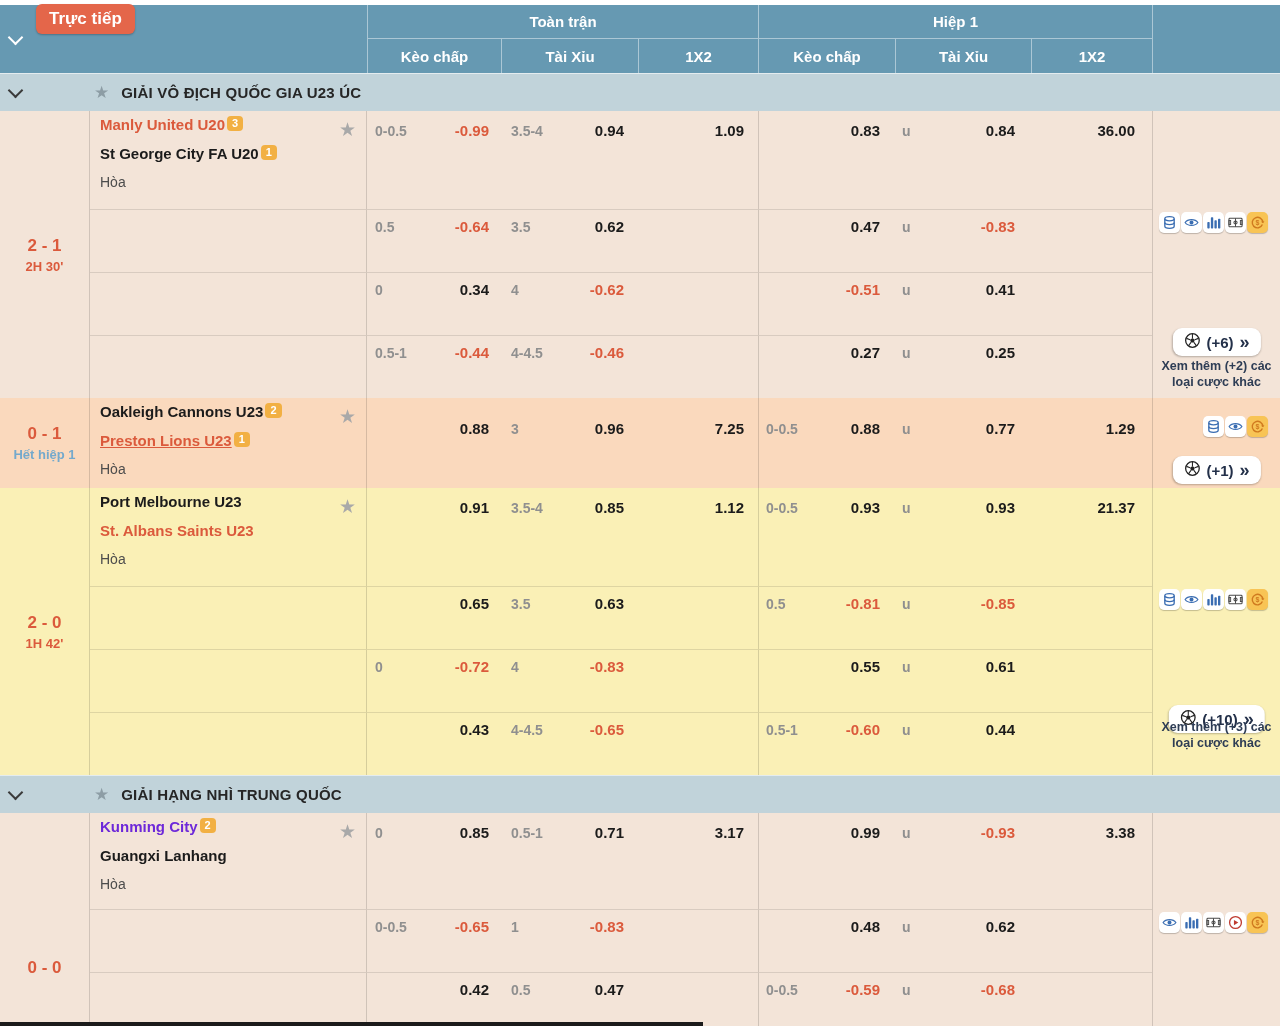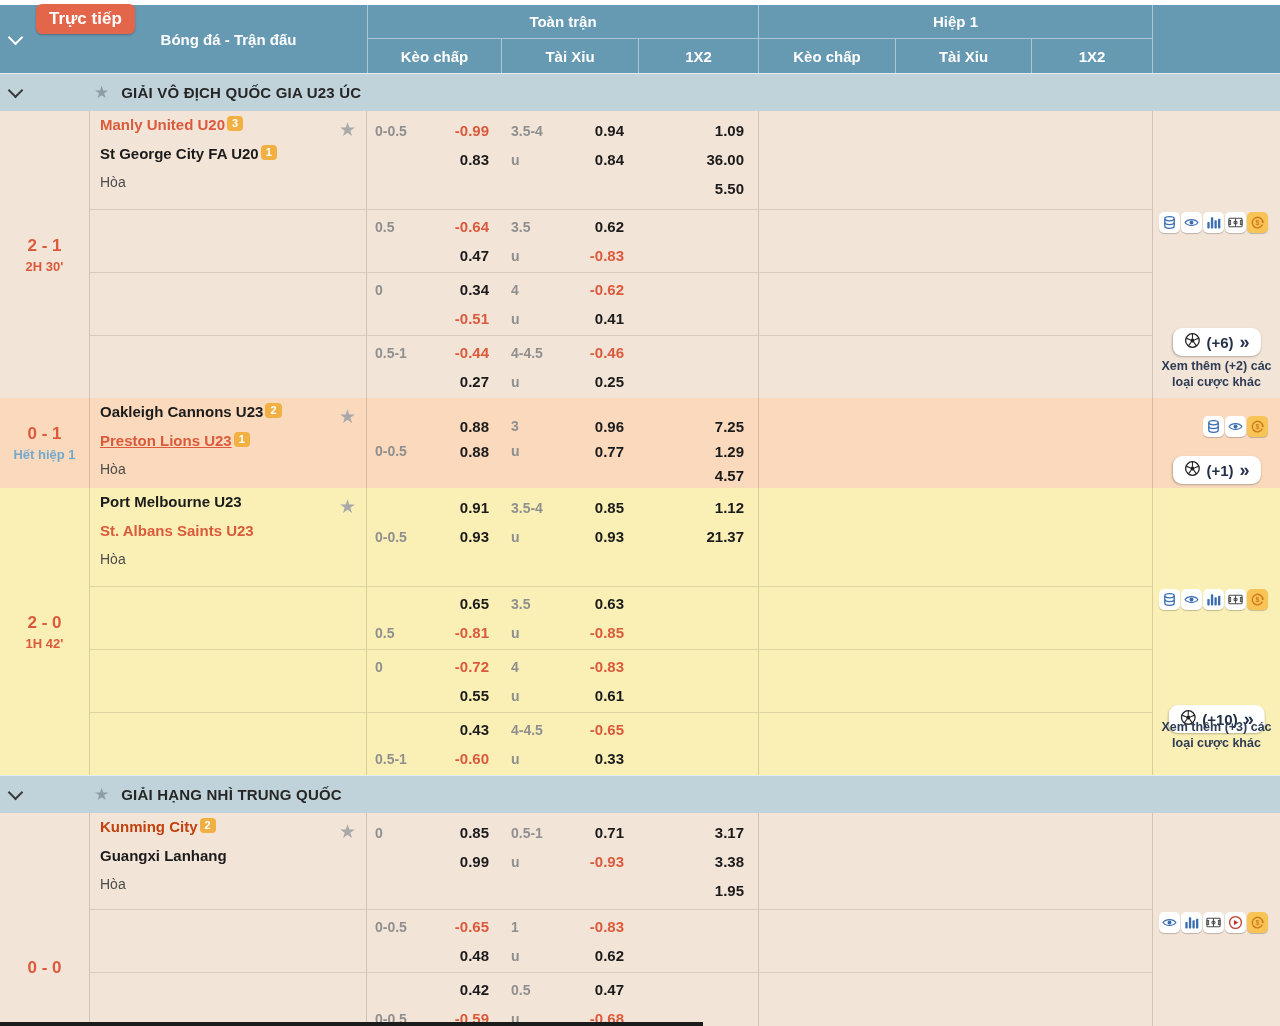--- a/index.html
+++ b/index.html
@@ -39,21 +39,21 @@
   .score{font-weight:bold;font-size:17px;color:var(--red,#db5a3c);}
   .mstatus{font-weight:bold;font-size:13px;}
   .teamcell{grid-column:2;border-right:1px solid var(--vline);position:relative;padding:5px 10px 0 10px;box-sizing:border-box;}
   .tline{height:29px;display:flex;align-items:flex-start;gap:2px;}
   .tname{font-weight:bold;font-size:15px;cursor:pointer;}
   .badge{background:var(--badgeBg,#f2b043);color:#fff;font-weight:bold;font-size:11px;border-radius:4px;
          padding:1px 5px;line-height:13px;}
   .drawlbl{color:#4c4c4c;font-size:14px;}
   .favstar{position:absolute;right:10px;top:9px;color:#a9a9a9;font-size:19px;line-height:1;cursor:pointer;}
 
-  .oddsgroup{grid-column:3/6;display:flex;flex-direction:column;box-sizing:border-box;text-align:center;}
+  .oddsgroup{grid-column:3/6;display:flex;flex-direction:row;box-sizing:border-box;text-align:center;}
   .h1cell{grid-column:6/9;border-left:1px solid var(--vline);box-sizing:border-box;}
   .sep{border-top:1px solid var(--hline);}
   .oline{display:flex;height:29px;align-items:center;}
   .oc{box-sizing:border-box;display:flex;align-items:center;height:100%;}
   .oc.hdp{width:134px;padding:0 12px 0 8px;justify-content:space-between;}
   .oc.ou{width:137px;padding:0 14px 0 10px;justify-content:space-between;}
   .oc.x12{width:120px;padding:0 14px 0 0;justify-content:flex-end;}
   .lbl{color:#8f8f8f;font-weight:bold;font-size:14px;}
   .val{font-weight:bold;font-size:15px;color:#1b1b1b;cursor:pointer;}
   .val.neg{color:var(--red,#db5a3c);margin-left:28px;}
@@ -77,21 +77,20 @@
 </head>
 <body>
 
 <div id="app">
   <div id="topstrip"></div>
 
   <div id="hdr">
     <div class="hc hc-chev">
         <span class="chev"></span>
       </div>
-    <div class="hc hc-title">Bóng đá - Trận đấu</div>
     <div class="hc hc-g1">Toàn trận</div>
     <div class="hc hc-g2">Hiệp 1</div>
     <div class="hc hc-iconcol"></div>
     <div class="hc hc-sub sc3">Kèo chấp</div>
     <div class="hc hc-sub sc4">Tài Xỉu</div>
     <div class="hc hc-sub sc5">1X2</div>
     <div class="hc hc-sub sc6">Kèo chấp</div>
     <div class="hc hc-sub sc7">Tài Xỉu</div>
     <div class="hc hc-sub sc8">1X2</div>
     <div id="liveBtn">Trực tiếp</div>
@@ -524,21 +523,21 @@
               <span class="val"></span>
             </div>
           </div>
           <div class="oline">
             <div class="oc hdp">
               <span class="lbl">0.5-1</span>
               <span class="val neg">-0.60</span>
             </div>
             <div class="oc ou">
               <span class="lbl">u</span>
-              <span class="val">0.33</span>
+              <span class="val">0.44</span>
             </div>
             <div class="oc x12">
               <span class="val"></span>
             </div>
           </div>
         </div>
         <div class="h1cell sep" style="grid-row: 4;"></div>
         <div class="iconcell" style="grid-row: 1 / span 4;">
           <div class="icnrow" style="top: 101px;">
             <div class="icn">
@@ -597,21 +596,21 @@
         </div>
         <span class="star">★</span>
         <span class="lname">GIẢI HẠNG NHÌ TRUNG QUỐC</span>
       </div>
       <div class="match" style="background: rgb(243, 228, 216); grid-template-rows: 96px 63px 151px;">
         <div class="scorecell" style="grid-row: 1 / span 3;">
           <div class="score">0 - 0</div>
         </div>
         <div class="teamcell" style="grid-row: 1;">
           <div class="tline">
-            <span class="tname" style="color: #c2410c;">Kunming City</span>
+            <span class="tname" style="color: #6d28d9;">Kunming City</span>
             <span class="badge">2</span>
           </div>
           <div class="tline">
             <span class="tname" style="color: rgb(27, 27, 27);">Guangxi Lanhang</span>
           </div>
           <div class="tline">
             <span class="drawlbl">Hòa</span>
           </div>
           <span class="favstar">★</span>
         </div>

